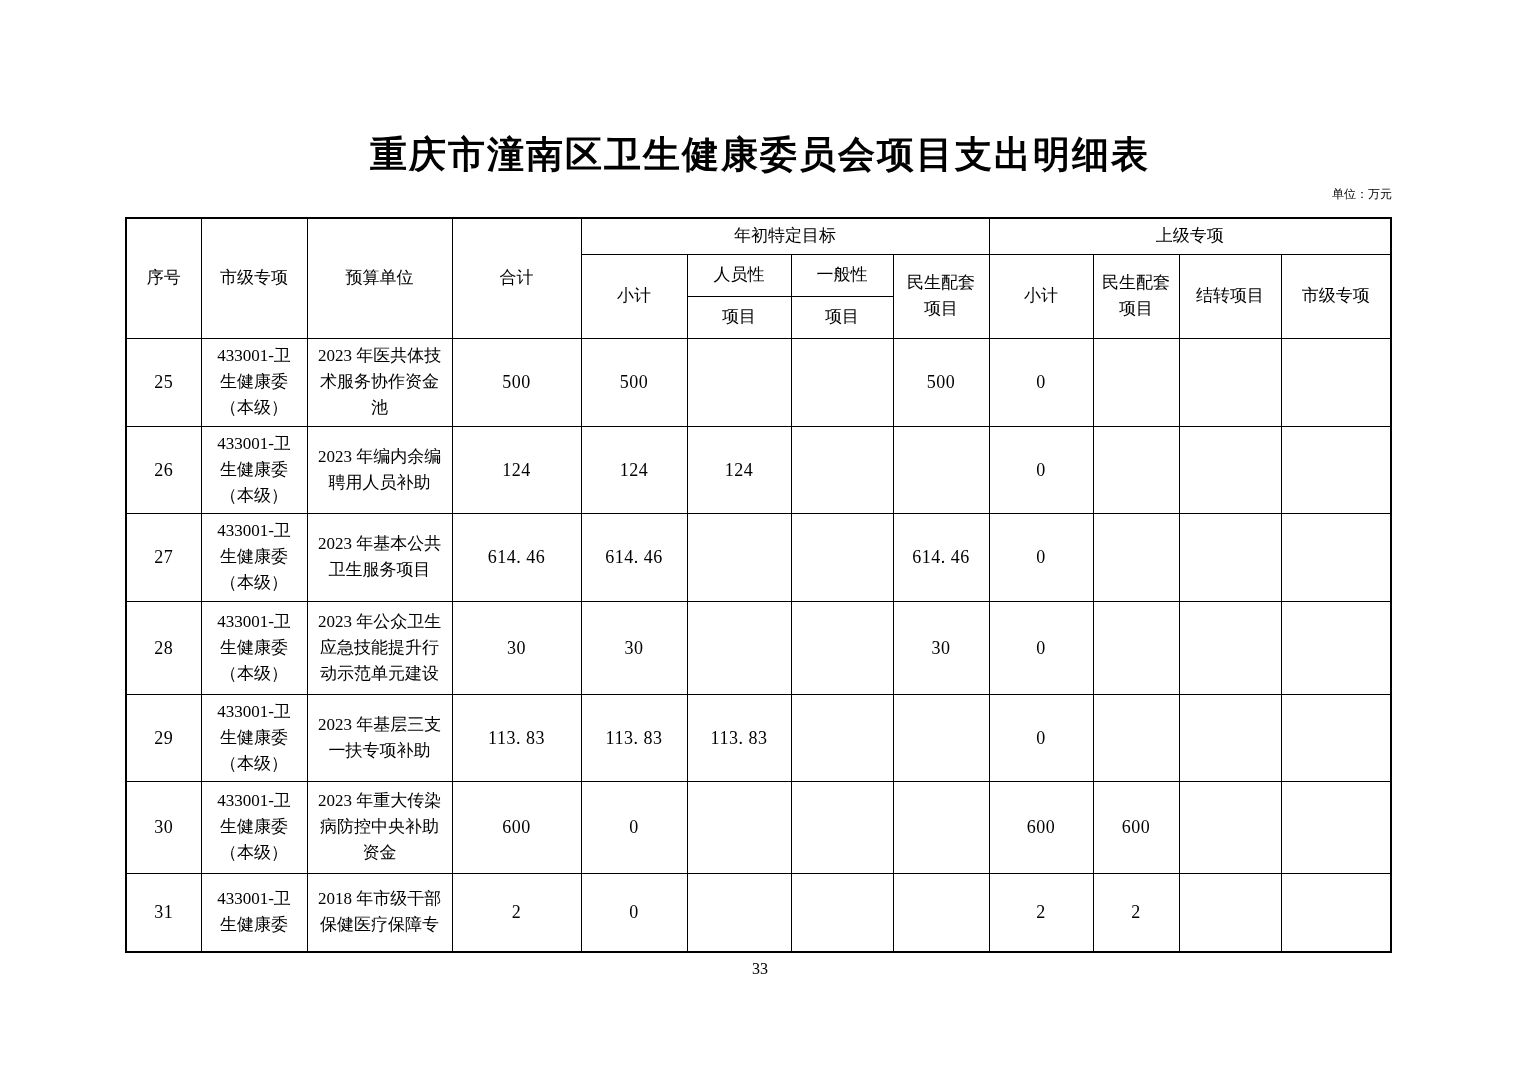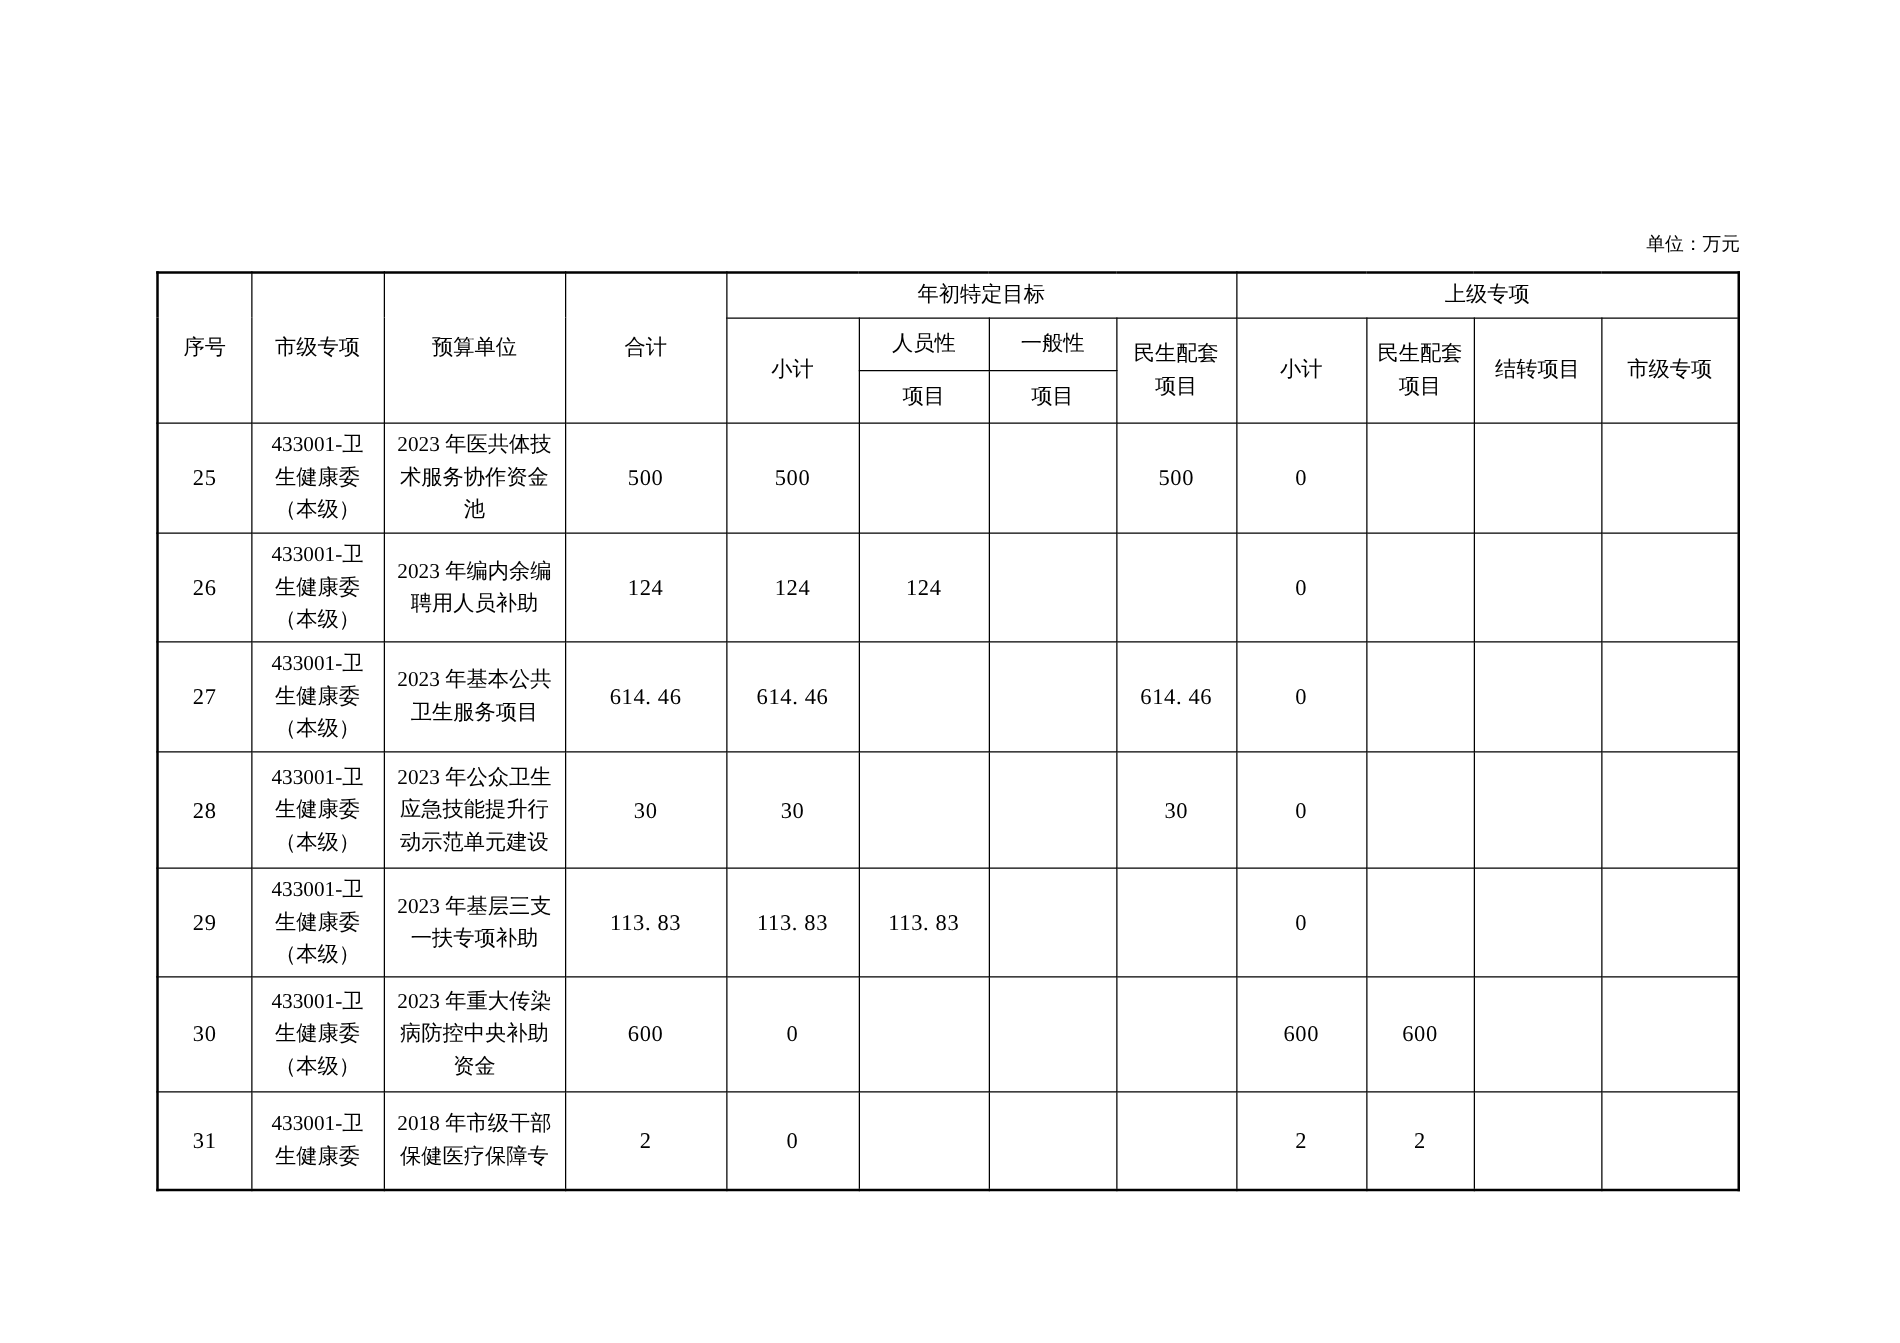--- a/index.html
+++ b/index.html
@@ -21,21 +21,21 @@
     text-align: center;
     font-size: 37px;
     font-weight: bold;
     letter-spacing: 2px;
     font-family: "Liberation Serif", "DejaVu Serif", serif;
   }
   .unit-note {
     position: absolute;
     top: 186px;
     right: 128px;
-    font-size: 15px;
+    font-size: 12px;
   }
   table.detail-table {
     position: absolute;
     left: 125px;
     top: 217px;
     width: 1265px;
     border-collapse: collapse;
     table-layout: fixed;
     border: 2px solid #000000;
     font-size: 17px;
@@ -57,20 +57,21 @@
     width: 100%;
     text-align: center;
     font-size: 16px;
   }
 </style>
 </head>
 <body>
 
 <div class="page">
 
+  <div class="title">重庆市潼南区卫生健康委员会项目支出明细表</div>
   <div class="unit-note">单位：万元</div>
 
   <table class="detail-table">
     <colgroup>
       <col style="width:75px">
         <col style="width:106px">
         <col style="width:145px">
         <col style="width:129px">
       <col style="width:106px">
         <col style="width:104px">
@@ -199,13 +200,14 @@
         <td class="num"></td>
         <td class="num"></td>
         <td class="num">2</td>
         <td class="num">2</td>
         <td class="num"></td>
         <td class="num"></td>
       </tr>
     </tbody>
   </table>
 
+  <div class="page-number">33</div>
 </div>
 
 </body></html>

